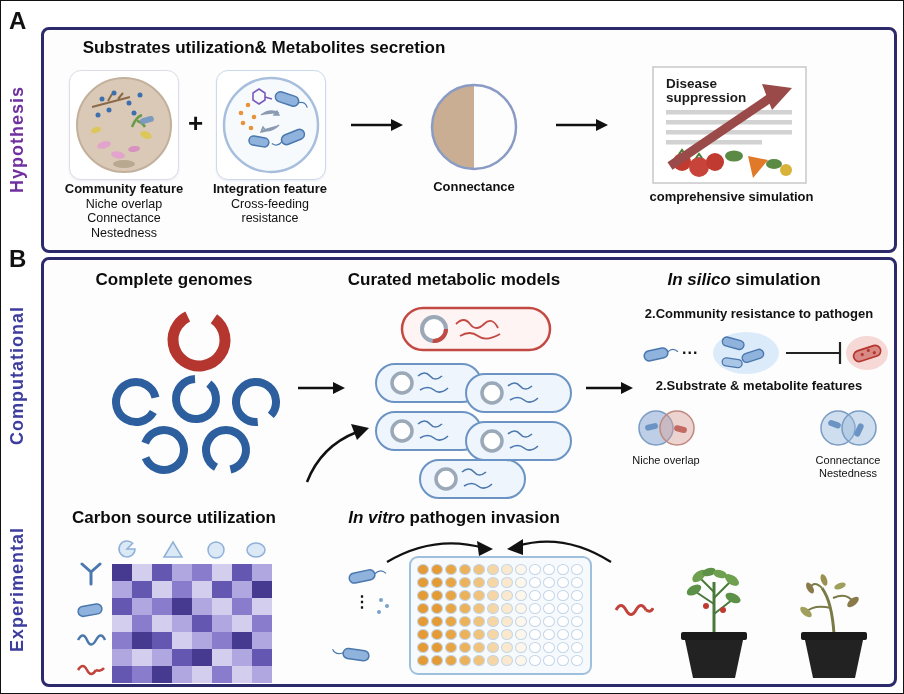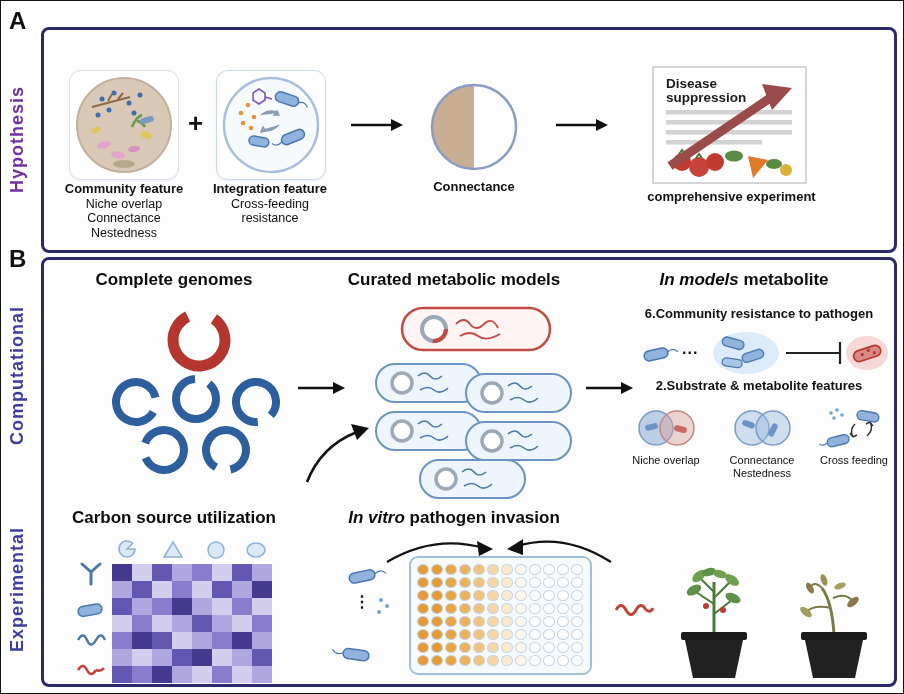--- a/index.html
+++ b/index.html
@@ -49,20 +49,21 @@
 </head>
 <body>
 
 <div class="page">
 
   <div class="abs corner-label" style="left:8px;top:6px;">A</div>
   <div class="vlabel hyp" style="left:6px;top:40px;height:196px;">Hypothesis</div>
 
   <div class="panel" style="left:40px;top:26px;width:850px;height:220px;">
 
+    <div class="abs sec-title" style="left:15px;top:8px;width:410px;">Substrates utilization&amp; Metabolites secretion</div>
 
     <div class="circle-card" style="left:25px;top:40px;">
       <svg width="100" height="100" viewBox="0 0 100 100">
         <circle cx="50" cy="50" r="47" fill="#d9c9b6" stroke="#c2b09c" stroke-width="2"></circle>
         <path d="M18,32 L56,22 M34,26 l4,-7 M44,24 l5,-6" stroke="#8a6a4a" stroke-width="2" fill="none"></path>
         <circle cx="28" cy="24" r="2.5" fill="#3b6fae"></circle>
           <circle cx="40" cy="18" r="2.5" fill="#3b6fae"></circle>
         <circle cx="55" cy="28" r="2.5" fill="#3b6fae"></circle>
           <circle cx="24" cy="40" r="2.5" fill="#3b6fae"></circle>
         <circle cx="66" cy="20" r="2.5" fill="#3b6fae"></circle>
@@ -150,33 +151,33 @@
         <path d="M27,88 l3,-4 l3,4 M44,92 l3,-4 l3,4" stroke="#4a7a3a" stroke-width="2" fill="none"></path>
         <polygon points="96,90 116,94 101,112" fill="#e07a28"></polygon>
         <circle cx="134" cy="104" r="6" fill="#d9b23a"></circle>
       </g>
       <path d="M18,100 L118,32" stroke="#9a4a48" stroke-width="9"></path>
       <polygon points="110,18 140,22 120,44" fill="#9a4a48"></polygon>
       <text x="14" y="22" font-size="13.5" font-weight="bold" fill="#1a1a1a">Disease</text>
       <text x="14" y="36" font-size="13.5" font-weight="bold" fill="#1a1a1a">suppression</text>
     </svg>
     <div class="abs cap" style="left:570px;top:160px;width:235px;">
-      <span class="b">comprehensive experiment</span>
+      <span class="b">comprehensive simulation</span>
     </div>
   </div>
 
   <div class="abs corner-label" style="left:8px;top:244px;">B</div>
   <div class="vlabel sec" style="left:6px;top:268px;height:214px;">Computational</div>
   <div class="vlabel sec" style="left:6px;top:490px;height:196px;">Experimental</div>
 
   <div class="panel" style="left:40px;top:256px;width:850px;height:424px;">
 
     <div class="abs sec-title" style="left:0px;top:10px;width:260px;">Complete genomes</div>
     <div class="abs sec-title" style="left:260px;top:10px;width:300px;">Curated metabolic models</div>
-    <div class="abs sec-title" style="left:580px;top:10px;width:240px;"><span class="it">In models</span><span> metabolite</span></div>
+    <div class="abs sec-title" style="left:580px;top:10px;width:240px;"><span class="it">In silico</span><span> simulation</span></div>
 
     <svg class="abs" style="left:30px;top:42px;" width="240" height="180" viewBox="0 0 240 180">
       <circle cx="125" cy="38" r="26" fill="none" stroke="#b5362e" stroke-width="11" stroke-dasharray="135 28" transform="rotate(-55 125 38)"></circle>
       <circle cx="62" cy="100" r="20" fill="none" stroke="#2d5f9e" stroke-width="8" stroke-dasharray="110 16" transform="rotate(30 62 100)"></circle>
       <circle cx="122" cy="97" r="20" fill="none" stroke="#2d5f9e" stroke-width="8" stroke-dasharray="110 16" transform="rotate(-50 122 97)"></circle>
       <circle cx="182" cy="100" r="20" fill="none" stroke="#2d5f9e" stroke-width="8" stroke-dasharray="110 16" transform="rotate(85 182 100)"></circle>
       <circle cx="90" cy="148" r="20" fill="none" stroke="#2d5f9e" stroke-width="8" stroke-dasharray="110 16" transform="rotate(200 90 148)"></circle>
       <circle cx="152" cy="148" r="20" fill="none" stroke="#2d5f9e" stroke-width="8" stroke-dasharray="110 16" transform="rotate(120 152 148)"></circle>
     </svg>
 
@@ -214,21 +215,21 @@
         <circle cx="72" cy="177" r="10" fill="#ffffff" stroke="#9aa8b8" stroke-width="3.5"></circle>
         <path d="M88,170 q7,-6 12,0 t12,0 M90,184 q8,-5 14,0 t14,-2" fill="none" stroke="#4a77ad" stroke-width="1.6"></path>
       </g>
     </svg>
 
     <svg class="abs" style="left:540px;top:118px;" width="50" height="20" viewBox="0 0 50 20">
       <line x1="2" y1="10" x2="37" y2="10" stroke="#111" stroke-width="2.5"></line>
       <polygon points="37,4 49,10 37,16" fill="#111"></polygon>
     </svg>
 
-    <div class="abs simline" style="left:580px;top:46px;width:270px;">6.Community resistance to pathogen</div>
+    <div class="abs simline" style="left:580px;top:46px;width:270px;">2.Community resistance to pathogen</div>
     <svg class="abs" style="left:592px;top:66px;" width="255" height="52" viewBox="0 0 255 52">
       <g transform="rotate(-12 22 28)">
         <rect x="8" y="23" width="24" height="10" rx="5" fill="#8fb3dd" stroke="#4a77ad" stroke-width="1.5"></rect>
         <path d="M32,28 q6,-4 10,2" fill="none" stroke="#4a77ad" stroke-width="1.2"></path>
       </g>
       <g>
         <ellipse cx="110" cy="27" rx="33" ry="21" fill="#dcebf9"></ellipse>
         <g transform="rotate(15 98 18)">
             <rect x="86" y="13" width="22" height="9" rx="4.5" fill="#8fb3dd" stroke="#4a77ad" stroke-width="1.4"></rect>
           </g>
@@ -270,38 +271,20 @@
           <circle cx="25" cy="22" r="17" fill="rgba(150,185,220,0.45)" stroke="#7a9cc4" stroke-width="1.5"></circle>
           <circle cx="46" cy="22" r="17" fill="rgba(150,185,220,0.45)" stroke="#7a9cc4" stroke-width="1.5"></circle>
           <rect x="15" y="15" width="13" height="6" rx="3" fill="#6b94c4" transform="rotate(20 21 18)"></rect>
           <g transform="rotate(-65 46 24)">
               <rect x="39" y="21" width="14" height="6" rx="3" fill="#6b94c4"></rect>
             </g>
         </svg>
         <div class="featcap">Connectance</div>
         <div class="featcap">Nestedness</div>
       </div>
-      <div style="width:80px;text-align:center;">
-        <svg width="70" height="44" viewBox="0 0 70 44">
-          <circle cx="12" cy="7" r="1.8" fill="#7aa0cc"></circle>
-            <circle cx="18" cy="4" r="1.8" fill="#7aa0cc"></circle>
-          <circle cx="23" cy="9" r="1.8" fill="#7aa0cc"></circle>
-            <circle cx="15" cy="12" r="1.8" fill="#7aa0cc"></circle>
-          <g transform="rotate(10 50 10)">
-              <rect x="38" y="6" width="22" height="9" rx="4.5" fill="#8fb3dd" stroke="#4a77ad" stroke-width="1.4"></rect>
-            </g>
-          <g transform="rotate(-14 20 34)">
-            <rect x="8" y="30" width="22" height="9" rx="4.5" fill="#8fb3dd" stroke="#4a77ad" stroke-width="1.4"></rect>
-            <path d="M8,34 q-5,3 -8,-1" fill="none" stroke="#4a77ad" stroke-width="1.2"></path>
-          </g>
-          <path d="M36,18 Q30,24 34,31 M34,31 l-3,-4 M34,31 l4,-2" fill="none" stroke="#333" stroke-width="1.4"></path>
-          <path d="M48,30 Q55,24 51,16 M51,16 l-4,2 M51,16 l3,4" fill="none" stroke="#333" stroke-width="1.4"></path>
-        </svg>
-        <div class="featcap">Cross feeding</div>
-      </div>
     </div>
 
     <div class="abs sec-title" style="left:260px;top:248px;width:300px;"><span class="it">In vitro</span><span> pathogen invasion</span></div>
     <div class="abs sec-title" style="left:0px;top:248px;width:260px;">Carbon source utilization</div>
 
     <div class="abs" style="left:30px;top:278px;width:240px;height:146px;">
       <svg class="abs" style="left:38px;top:0px;" width="160" height="22" viewBox="0 0 160 22">
         <path d="M15,11 m8,0 a8,8 0 1 1 -2.3,-5.7 L15,11 Z" fill="#dbe8f6" stroke="#8fb0d8" stroke-width="1.5"></path>
         <polygon points="52,19 61,4 70,19" fill="#dbe8f6" stroke="#8fb0d8" stroke-width="1.5"></polygon>
         <circle cx="104" cy="12" r="8" fill="#dbe8f6" stroke="#8fb0d8" stroke-width="1.5"></circle>

